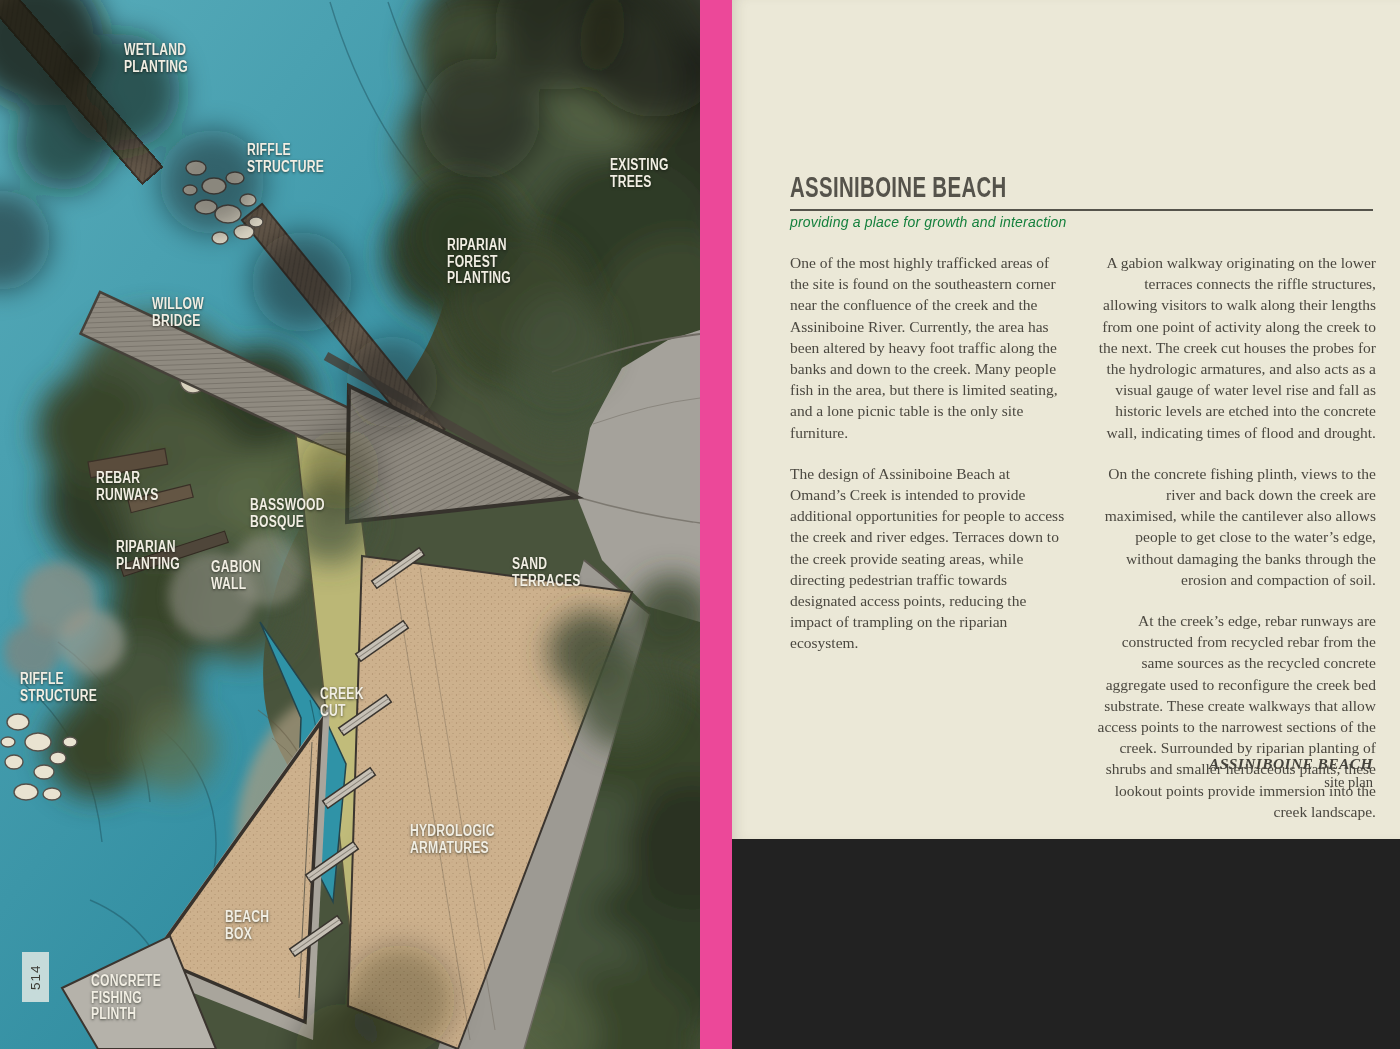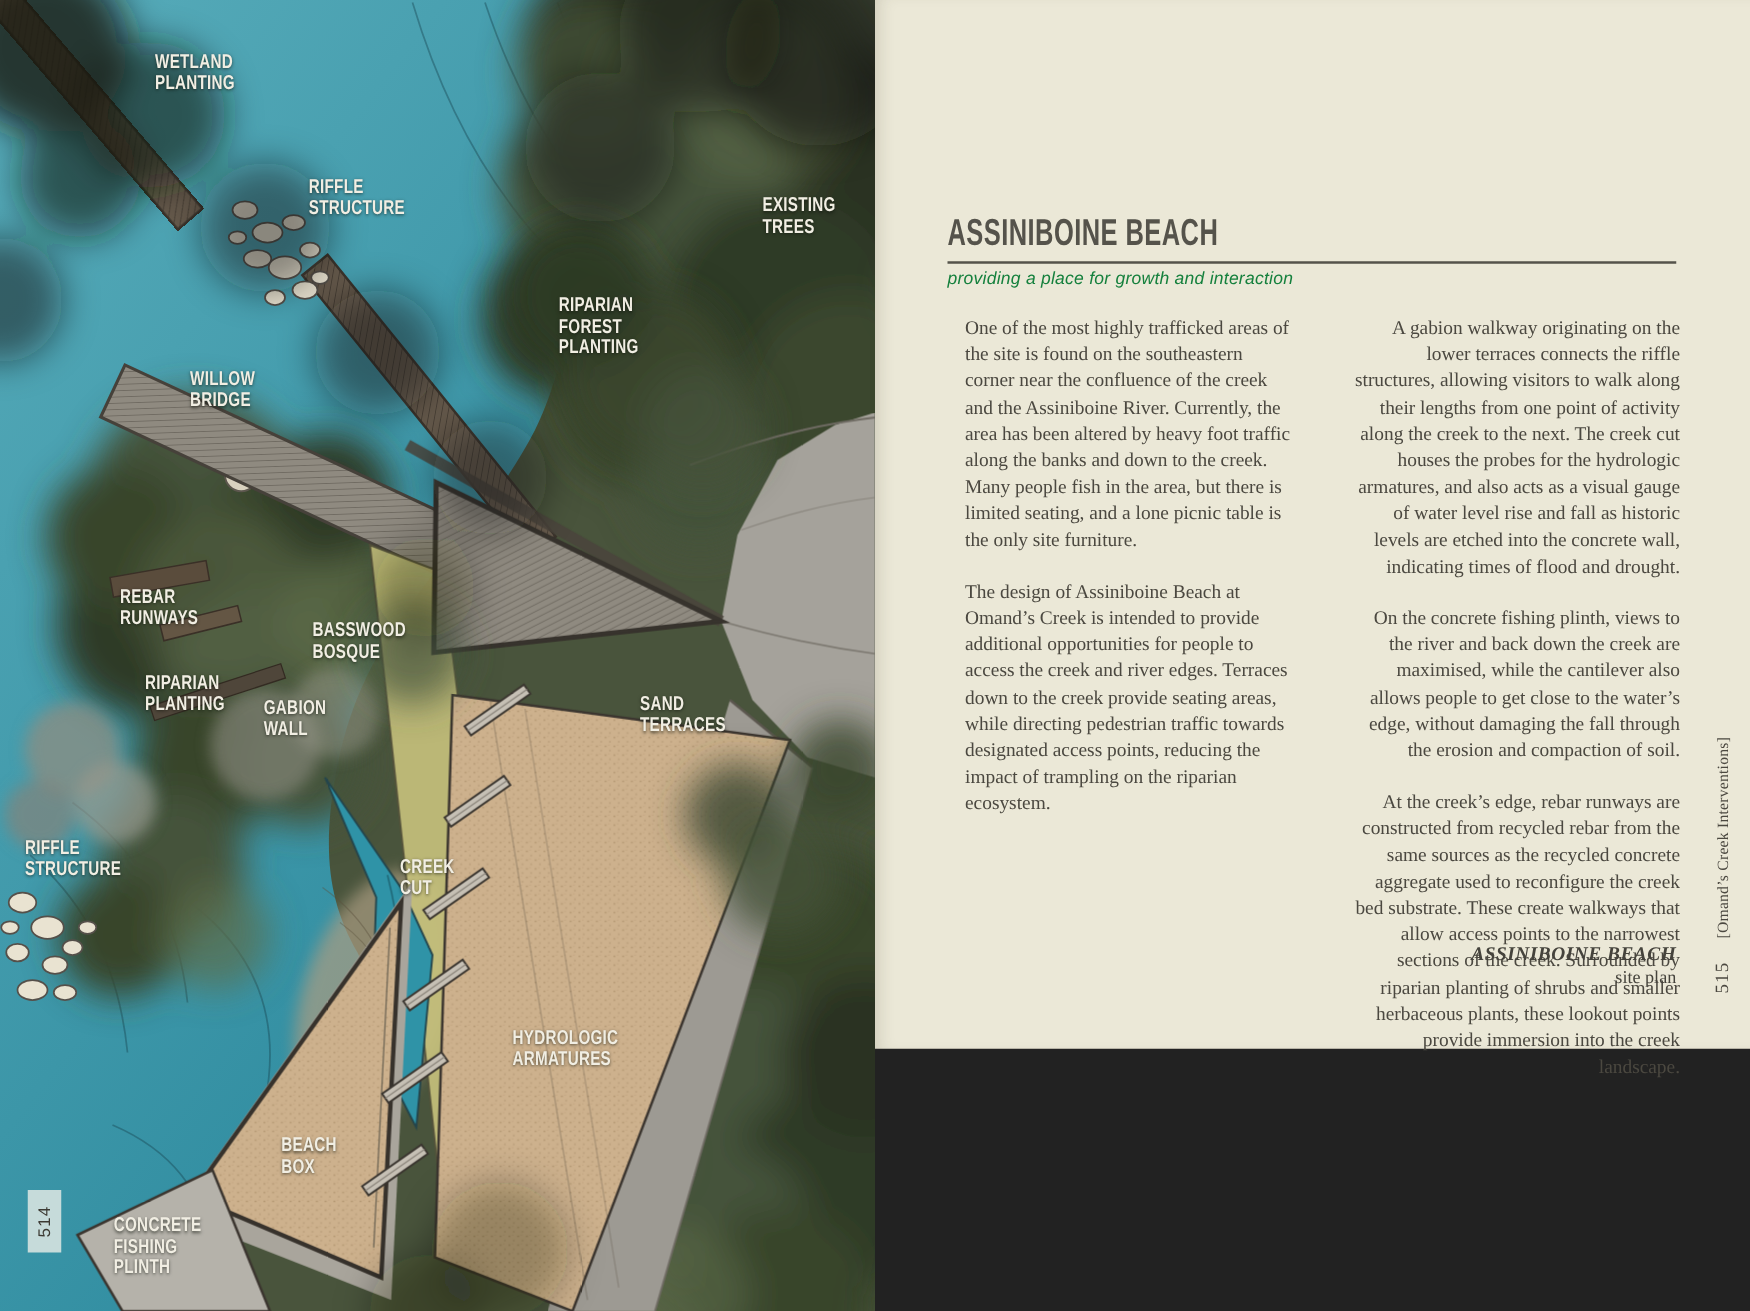--- a/index.html
+++ b/index.html
@@ -1,19 +1,19 @@
 <!DOCTYPE html>
 <html><head>
 <meta charset="utf-8">
 <style>
   html,body{margin:0;padding:0;background:#222;}
   .spread{position:relative;width:1400px;height:1049px;display:flex;overflow:hidden;
           font-family:"Liberation Sans",sans-serif;}
   
-  .map-panel{position:relative;width:700px;height:1049px;background:#ec4899;flex:0 0 700px;}
+  .map-panel{position:relative;width:700px;height:1049px;background:#ec4899;flex:0 0 700px;padding-left:32px;}
   .map-panel svg{position:absolute;left:0;top:0;display:block;}
   .map-label{position:absolute;font-family:"Liberation Sans",sans-serif;font-weight:bold;
              font-size:16px;line-height:16.5px;letter-spacing:.3px;color:#f1eee3;
              white-space:pre-line;text-shadow:0 1px 3px rgba(15,20,12,.65);
              transform:scaleX(.76);transform-origin:0 0;}
   .page-num-left{position:absolute;left:22px;top:952px;width:27px;height:50px;
                  background:rgba(223,231,227,.85);display:flex;align-items:center;justify-content:center;
                  writing-mode:vertical-rl;transform:rotate(180deg);
                  font-size:13.5px;letter-spacing:1px;color:#3c3a33;font-weight:500;}
   
@@ -24,21 +24,21 @@
   .page-title{display:inline-block;font-weight:bold;font-size:30px;line-height:30px;
               letter-spacing:.5px;color:#55534b;transform:scaleX(.68);transform-origin:0 50%;
               white-space:nowrap;}
   .page-subtitle{position:absolute;left:58px;top:214px;width:583px;
                  font-family:Liberation Sans, sans-serif;font-style:italic;
                  font-size:14px;color:#15803d;letter-spacing:.2px;}
   .col{position:absolute;top:252px;font-family:"Liberation Serif",serif;
        font-size:15.5px;line-height:21.2px;color:#4b4840;}
   .col-1{left:58px;width:276px;}
   .col-2{left:364px;width:280px;text-align:right;}
-  .col p{margin:0 0 20px 14px;font-family:Liberation Serif, serif;}
+  .col p{margin:0 0 20px 0;font-family:Liberation Serif, serif;}
   .caption{position:absolute;right:59px;bottom:48px;text-align:right;
            font-family:"Liberation Serif",serif;color:#45433c;}
   .caption-title{font-weight:bold;font-style:italic;font-size:15.5px;letter-spacing:.4px;}
   .caption-sub{font-size:14.5px;margin-top:1px;}
   .edge-marker{position:absolute;right:14px;bottom:44px;
                writing-mode:vertical-rl;transform:rotate(180deg);
                font-family:"Liberation Serif",serif;color:#4b4840;line-height:16px;}
   .edge-num{font-size:15px;letter-spacing:1px;}
   .edge-series{font-size:12.5px;margin-top:14px;letter-spacing:.2px;}
 </style>
@@ -315,21 +315,21 @@
       <span class="page-title">ASSINIBOINE BEACH</span>
     </div>
     <div class="page-subtitle">providing a place for growth and interaction</div>
 
     <div class="col col-1">
       <p>One of the most highly trafficked areas of the site is found on the southeastern corner near the confluence of the creek and the Assiniboine River. Currently, the area has been altered by heavy foot traffic along the banks and down to the creek. Many people fish in the area, but there is limited seating, and a lone picnic table is the only site furniture.</p>
       <p>The design of Assiniboine Beach at Omand’s Creek is intended to provide additional opportunities for people to access the creek and river edges. Terraces down to the creek provide seating areas, while directing pedestrian traffic towards designated access points, reducing the impact of trampling on the riparian ecosystem.</p>
     </div>
     <div class="col col-2">
       <p>A gabion walkway originating on the lower terraces connects the riffle structures, allowing visitors to walk along their lengths from one point of activity along the creek to the next. The creek cut houses the probes for the hydrologic armatures, and also acts as a visual gauge of water level rise and fall as historic levels are etched into the concrete wall, indicating times of flood and drought.</p>
-      <p>On the concrete fishing plinth, views to the river and back down the creek are maximised, while the cantilever also allows people to get close to the water’s edge, without damaging the fall through the erosion and compaction of soil.</p>
+      <p>On the concrete fishing plinth, views to the river and back down the creek are maximised, while the cantilever also allows people to get close to the water’s edge, without damaging the banks through the erosion and compaction of soil.</p>
       <p>At the creek’s edge, rebar runways are constructed from recycled rebar from the same sources as the recycled concrete aggregate used to reconfigure the creek bed substrate. These create walkways that allow access points to the narrowest sections of the creek. Surrounded by riparian planting of shrubs and smaller herbaceous plants, these lookout points provide immersion into the creek landscape.</p>
     </div>
 
     <div class="caption">
       <div class="caption-title">ASSINIBOINE BEACH</div>
       <div class="caption-sub">site plan</div>
     </div>
 
     <div class="edge-marker">
       <span class="edge-num">515</span>

